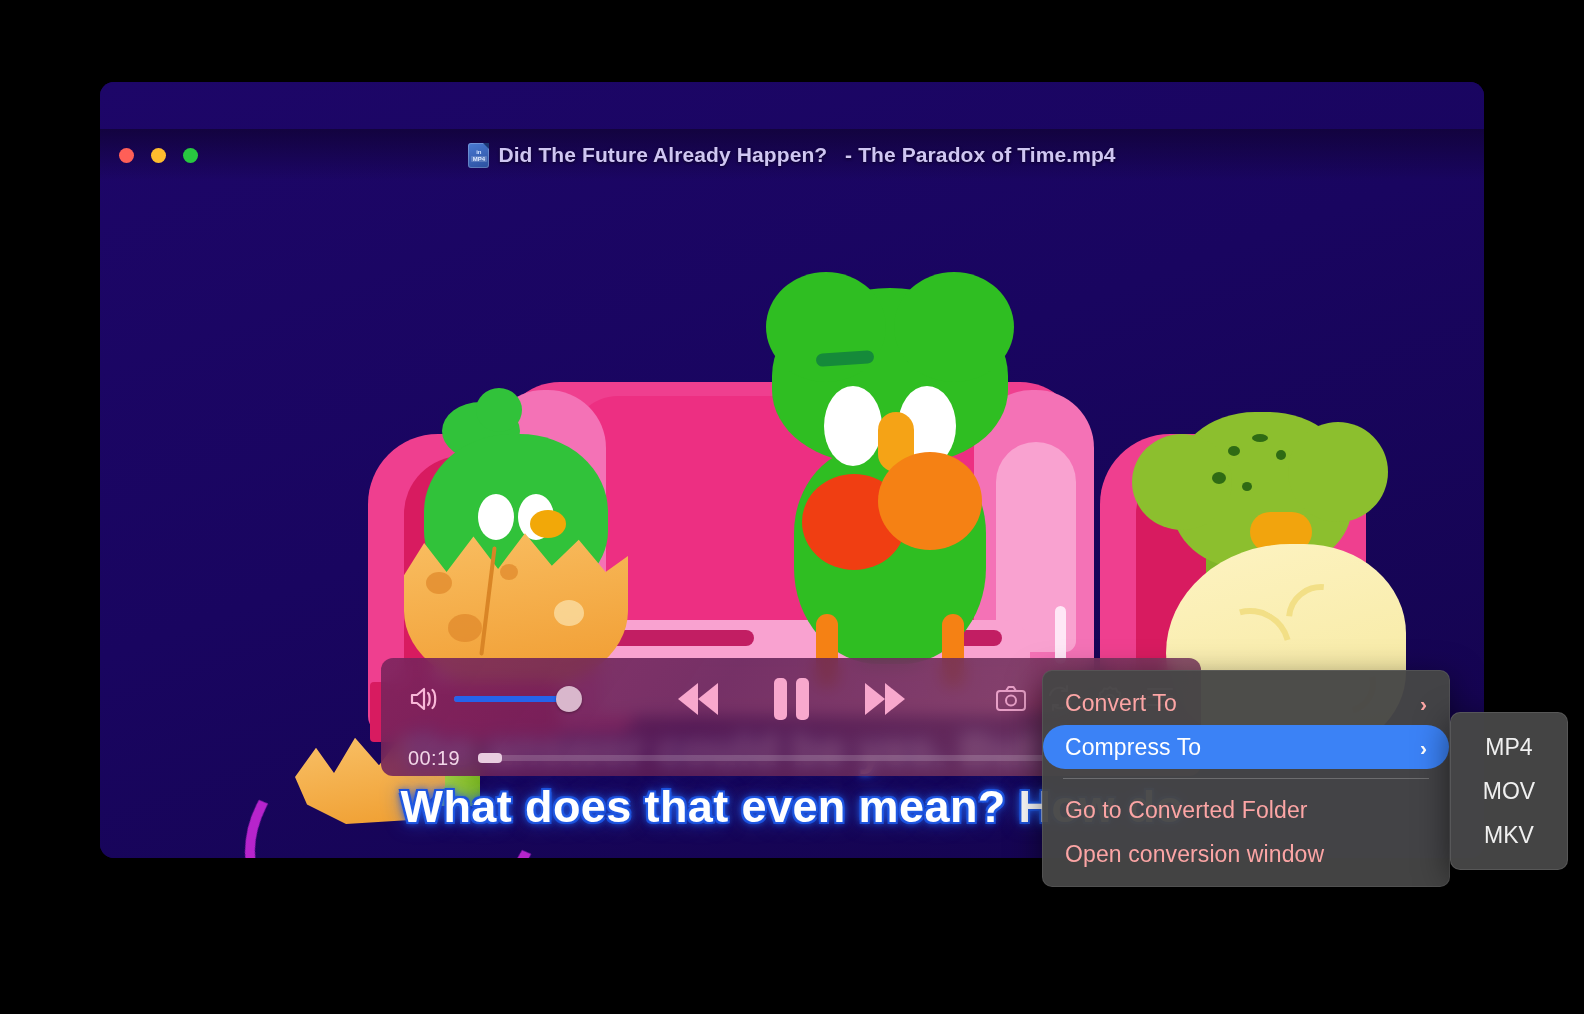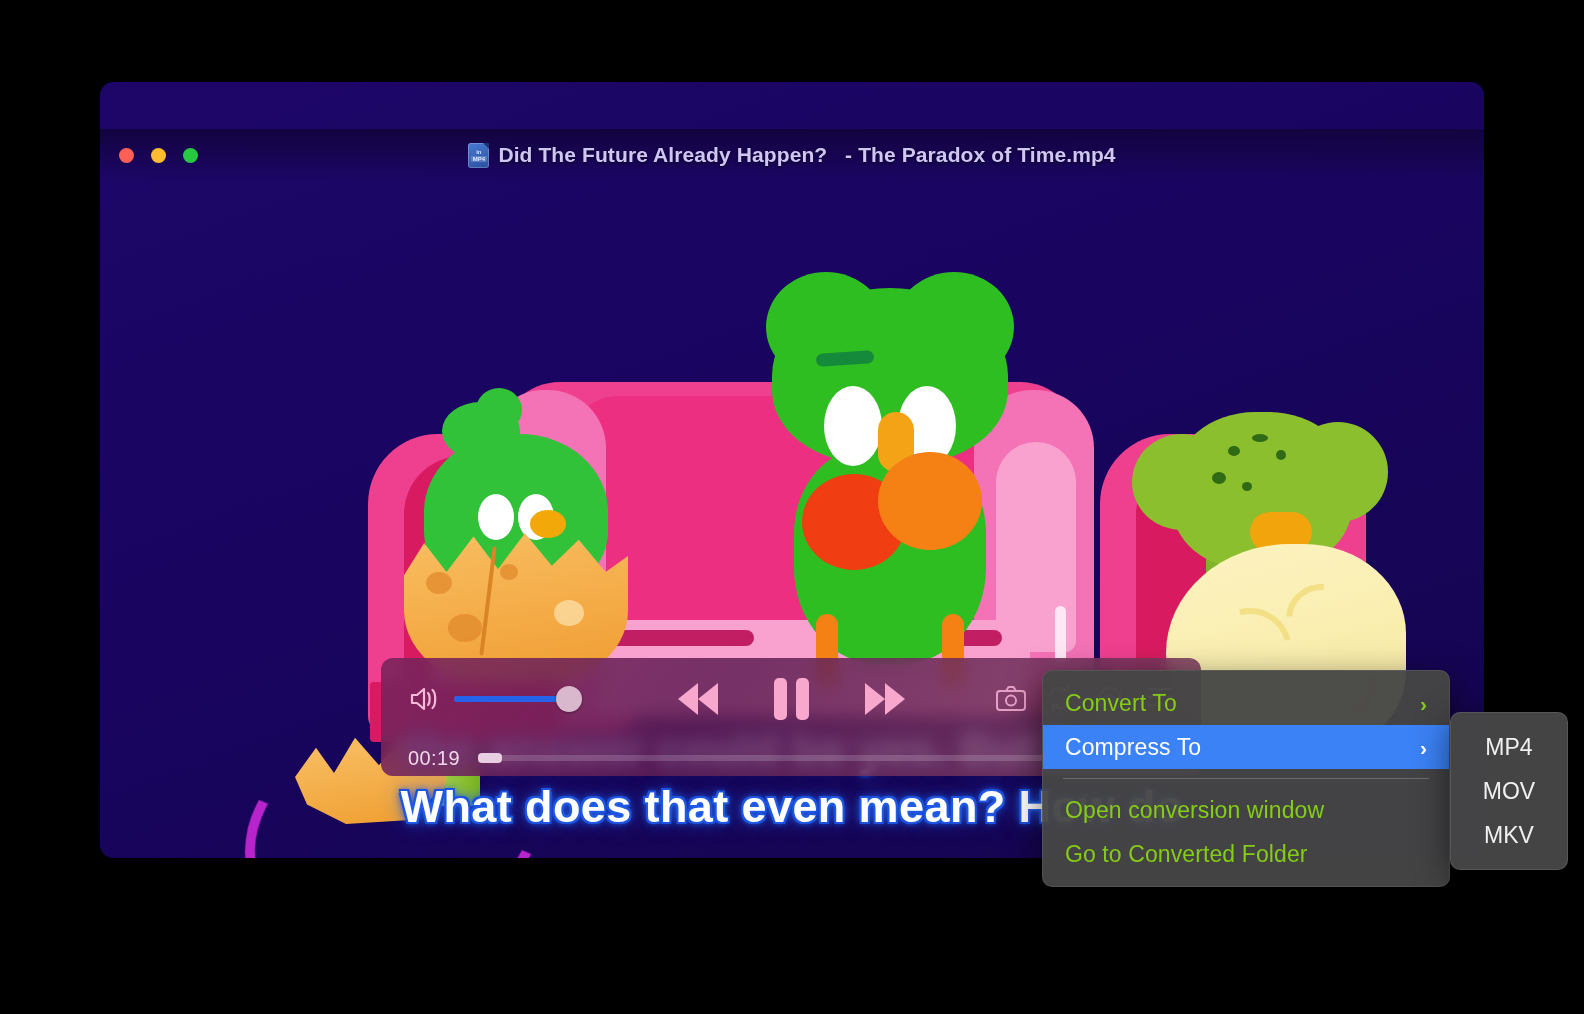--- a/index.html
+++ b/index.html
@@ -328,23 +328,23 @@
   .ctx-menu{
     position:absolute; left:1042px; top:670px; width:408px;
     background:rgba(70,70,70,.96); border-radius:10px;
     padding:10px 0; z-index:60;
     box-shadow:0 10px 34px rgba(0,0,0,.55);
     border:1px solid rgba(255,255,255,.08);
   }
   .ctx-item{
     display:flex; align-items:center; justify-content:space-between;
     height:44px; padding:0 22px; cursor:pointer;
-    font-size:23px; color:#84cc16; letter-spacing:.1px;
-  }
-  .ctx-item.active{ background:#3b82f6; color:#fff; }
+    font-size:23px; color:#fca5a5; letter-spacing:.1px;
+  }
+  .ctx-item.active{ background:#3b82f6; color:#fff;border-radius:22px; }
   .ctx-arrow{ font-size:21px; font-weight:bold; line-height:1; }
   .ctx-sep{ height:1px; margin:9px 20px; background:rgba(255,255,255,.22); }
 
   .sub-menu{
     position:absolute; left:1450px; top:712px; width:118px;
     background:rgba(70,70,70,.97); border-radius:10px;
     padding:12px 0; z-index:70;
     box-shadow:0 10px 34px rgba(0,0,0,.55);
     border:1px solid rgba(255,255,255,.10);
   }
@@ -536,24 +536,24 @@
     <div class="ctx-item">
       <span>Convert To</span>
       <span class="ctx-arrow">›</span>
     </div>
     <div class="ctx-item active">
       <span>Compress To</span>
       <span class="ctx-arrow">›</span>
     </div>
     <div class="ctx-sep"></div>
     <div class="ctx-item">
-      <span>Open conversion window</span>
+      <span>Go to Converted Folder</span>
     </div>
     <div class="ctx-item">
-      <span>Go to Converted Folder</span>
+      <span>Open conversion window</span>
     </div>
   </div>
 
   <div class="sub-menu">
     <div class="sub-item">MP4</div>
     <div class="sub-item">MOV</div>
     <div class="sub-item">MKV</div>
   </div>
 
 </div>

